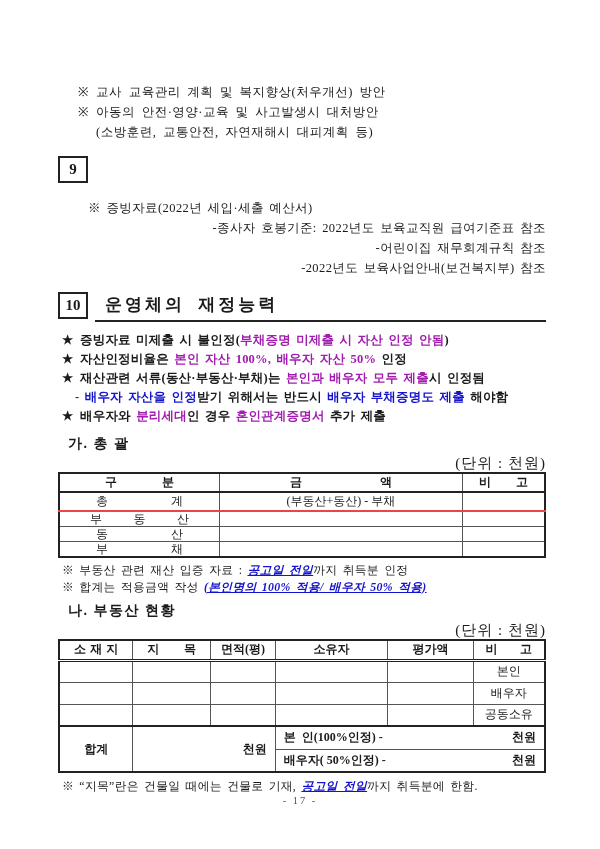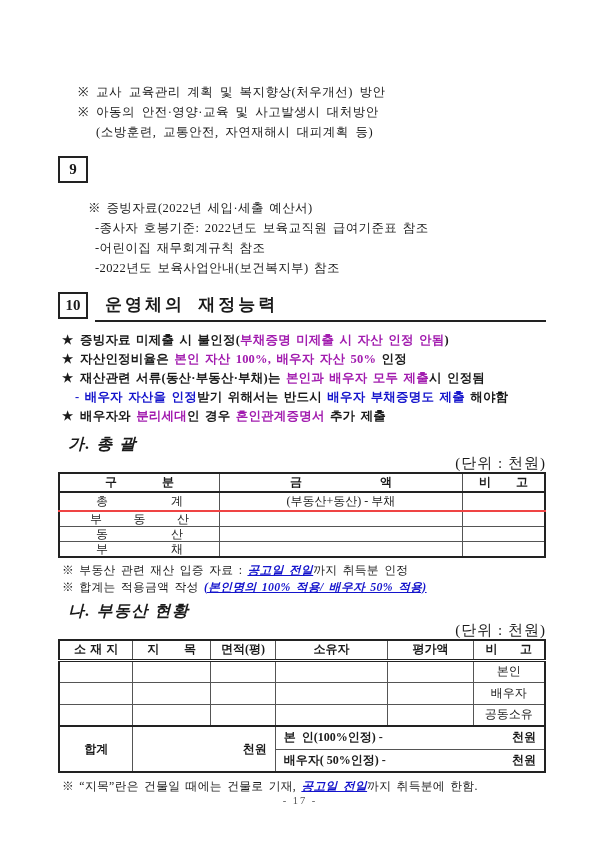--- a/index.html
+++ b/index.html
@@ -15,33 +15,33 @@
   .imark { width:18px; flex:none; }
   
   .sec-header { margin-top:14px; display:flex; align-items:flex-end; }
   .num-box { border:2px solid #222; min-width:30px; height:27px; display:flex;
              align-items:center; justify-content:center; font-weight:bold; font-size:15px;
              margin-bottom:3px; padding:0 4px; }
   .title-wrap { flex:1; margin-left:7px; border-bottom:2px solid #222; padding:0 0 5px 10px;
                 font-size:17px; font-weight:600; letter-spacing:3px; word-spacing:6px; line-height:1.1; }
   
   .s9-notes { margin-top:12px; padding-left:30px; font-size:12.5px; line-height:20px; word-spacing:2px; letter-spacing:0.4px; }
-  .s9-notes .indent { padding-left:7px; }
+  .s9-notes .indent { padding-left:7px;text-align:right; }
   
   .bullets { margin-top:9px; padding-left:4px; font-size:12.5px; font-weight:bold; line-height:19px; letter-spacing:0.2px; word-spacing:2px; }
   .bullet { display:flex; }
   .bmark { width:18px; flex:none; }
   .bullet.sub { padding-left:13px; }
   
   .seg-k { color:#1a1a1a; }
   .seg-r { color:#a21caf; }
   .seg-b { color:#1414cc; }
   .seg-bu { color:#1414cc; text-decoration:underline; font-weight:bold;font-style:italic; }
   
-  .h-sub { margin-top:8px; padding-left:10px; font-size:16px; font-weight:bold; letter-spacing:1.5px; line-height:19px;font-style:italic; }
+  .h-sub { margin-top:8px; padding-left:10px; font-size:14px; font-weight:bold; letter-spacing:1.5px; line-height:19px; }
   .h-sub2 { margin-top:6px; }
   .unit { font-size:15px; text-align:right; margin-top:4px; letter-spacing:1px; line-height:13px; }
   
   table { width:100%; border-collapse:collapse; border:2px solid #222; margin-top:2px; table-layout:fixed; }
   th, td { border:1px solid #555; font-size:12px; text-align:center; overflow:hidden; white-space:nowrap; }
   thead th { font-weight:bold; }
   .dist { text-align:justify; -moz-text-align-last:justify; text-align-last:justify; }
   .px45 { padding:0 45px; } .px70 { padding:0 70px; } .px16 { padding:0 16px; }
   .px36 { padding:0 36px; } .px30 { padding:0 30px; } .px14 { padding:0 14px; } .px12 { padding:0 12px; }
   .t1 thead th { height:19px; border-bottom:2px solid #222; }

